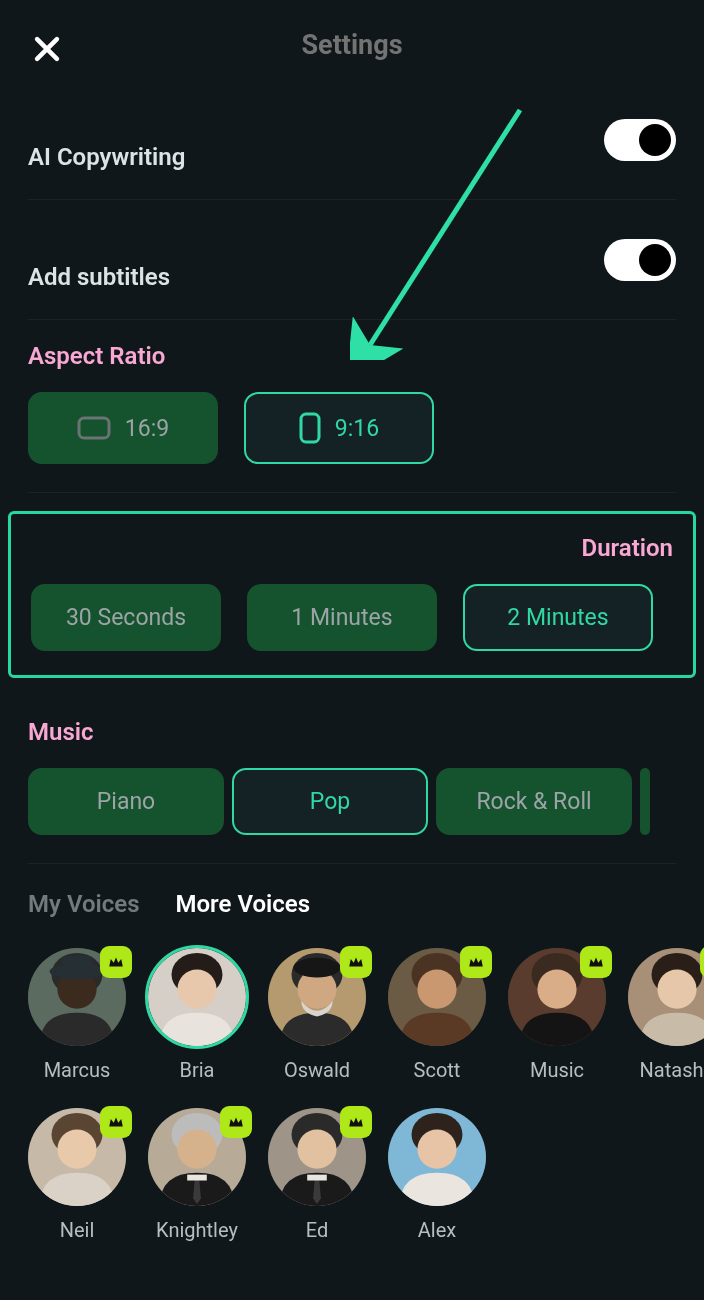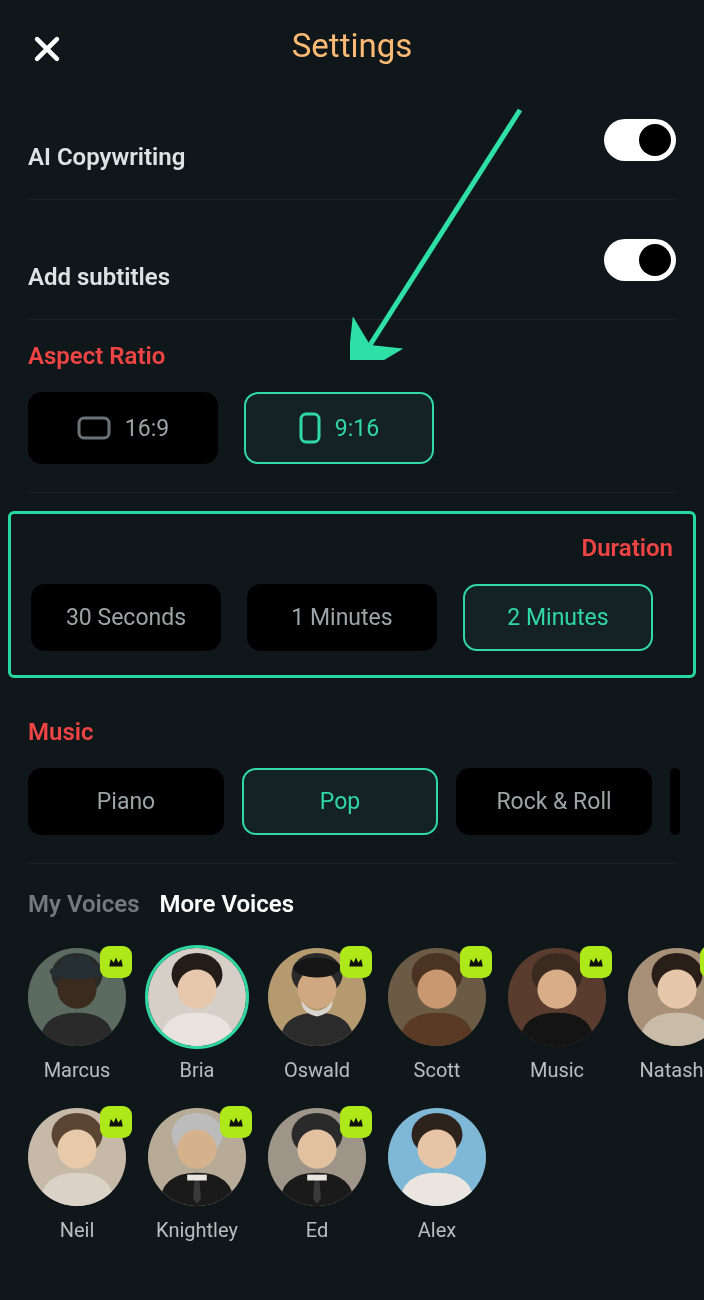--- a/index.html
+++ b/index.html
@@ -23,23 +23,23 @@
   .close-btn {
     position: absolute;
     left: 30px;
     top: 32px;
     width: 34px;
     height: 34px;
     cursor: pointer;
   }
   .close-btn svg { width: 34px; height: 34px; }
   .title {
-    font-size: 33px;
-    font-weight: 400;
-    color: #fdba74;
+    font-size: 27px;
+    font-weight: 700;
+    color: #737373;
   }
   .content {
     padding: 0 28px;
   }
   .row {
     display: flex;
     align-items: center;
     justify-content: space-between;
     padding: 28px 0;
     border-bottom: 1px solid rgba(255,255,255,0.05);
@@ -67,29 +67,29 @@
     top: 5px;
     right: 5px;
   }
   .section {
     padding: 22px 0 28px 0;
     border-bottom: 1px solid rgba(255,255,255,0.05);
   }
   .section-title {
     font-size: 24px;
     font-weight: 600;
-    color: #ef4444;
+    color: #f9a8d4;
     margin-bottom: 22px;
   }
   .chips {
     display: flex;
     gap: 26px;
   }
   .chip {
-    background: #000000;
+    background: #14532d;
     border-radius: 14px;
     padding: 18px 26px;
     font-size: 23px;
     color: #9CA4A7;
     display: flex;
     align-items: center;
     justify-content: center;
     gap: 14px;
     cursor: pointer;
     border: 2px solid transparent;
@@ -108,21 +108,21 @@
     border-radius: 6px;
     padding: 20px 20px 24px 20px;
     margin: 0 -20px;
   }
   .duration-box .section-title { margin-left: 2px; text-align: right; }
   .chip.dur { min-width: 190px; padding: 18px 20px; }
   .chip.music { min-width: 196px; }
   .chip.music.extra { min-width: 0; width: 10px; padding: 18px 0; margin-right: -30px; }
   .tabs {
     display: flex;
-    gap: 20px;
+    gap: 36px;
     padding: 26px 0 8px 0;
   }
   .tab {
     font-size: 24px;
     font-weight: 600;
     color: #717A7D;
     cursor: pointer;
   }
   .tab.active { color: #FFFFFF; }
   .voices-grid {
@@ -247,21 +247,21 @@
         </div>
         <div class="chip dur selected">
           <span>2 Minutes</span>
         </div>
       </div>
     </div>
   </div>
 
   <div class="section">
     <div class="section-title">Music</div>
-    <div class="chips" style="gap:18px;">
+    <div class="chips" style="gap:8px;">
       <div class="chip music">
         <span>Piano</span>
       </div>
       <div class="chip music selected">
         <span>Pop</span>
       </div>
       <div class="chip music">
         <span>Rock &amp; Roll</span>
       </div>
       <div class="chip music extra"></div>

